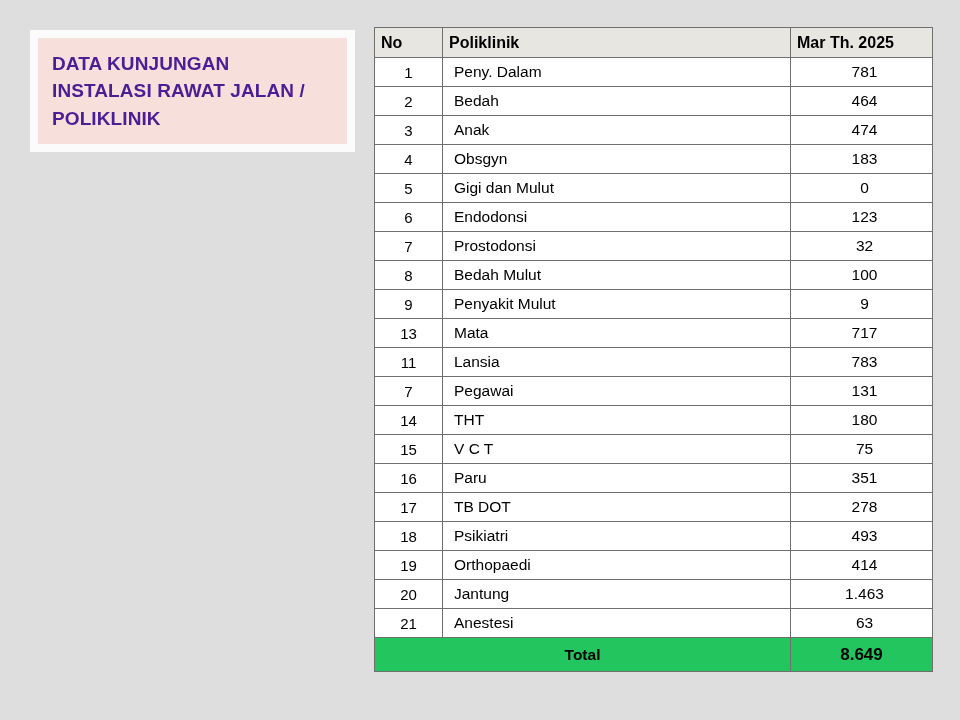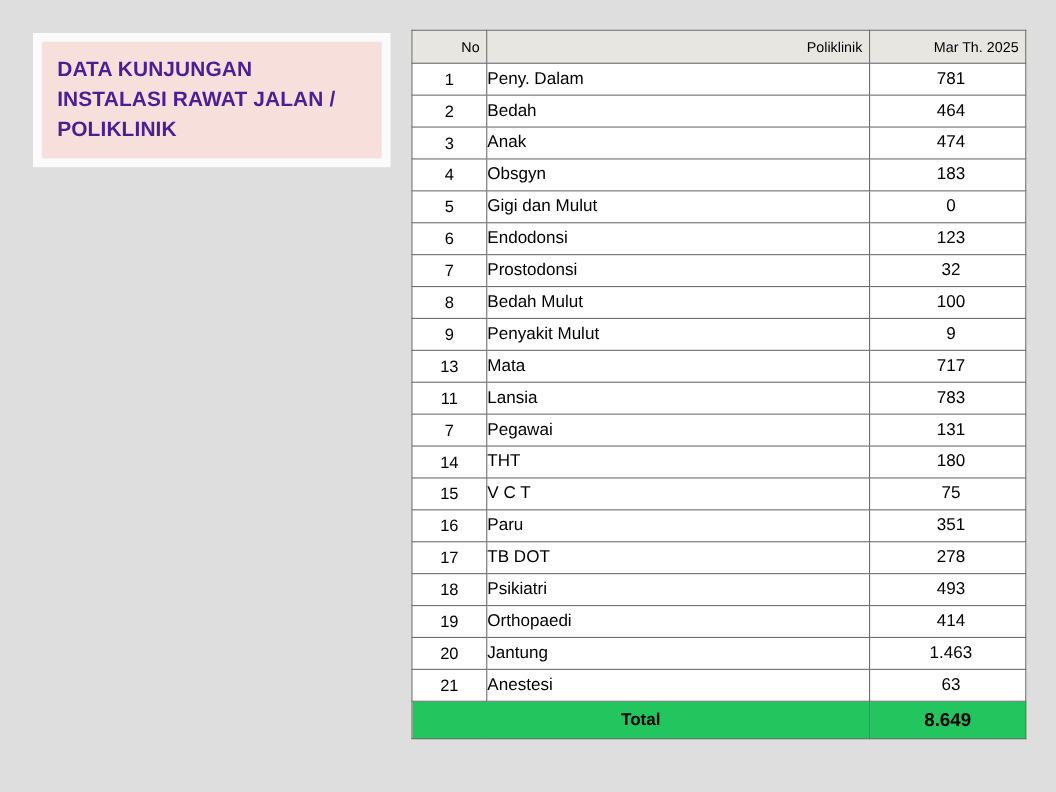--- a/index.html
+++ b/index.html
@@ -67,32 +67,32 @@
     border: 1px solid #6f6f6f;
     font-size: 15.5px;
     color: #000000;
     height: 29px;
     padding: 0 6px;
     box-sizing: border-box;
     vertical-align: middle;
   }
   thead th {
     background: #e8e6e1;
-    font-weight: normal;
-    text-align: right;
-    font-size: 13px;
+    font-weight: bold;
+    text-align: left;
+    font-size: 16px;
     height: 30px;
   }
   td.no {
     text-align: center;
     font-size: 15px;
   }
   td.poli {
     text-align: left;
-    padding-left: 0;
+    padding-left: 11px;
     margin-top: 12px;
   }
   td.val {
     text-align: center;
     padding-left: 12px;
   }
   tr.total-row td {
     background: #22c55e;
     font-weight: bold;
     height: 34px;

